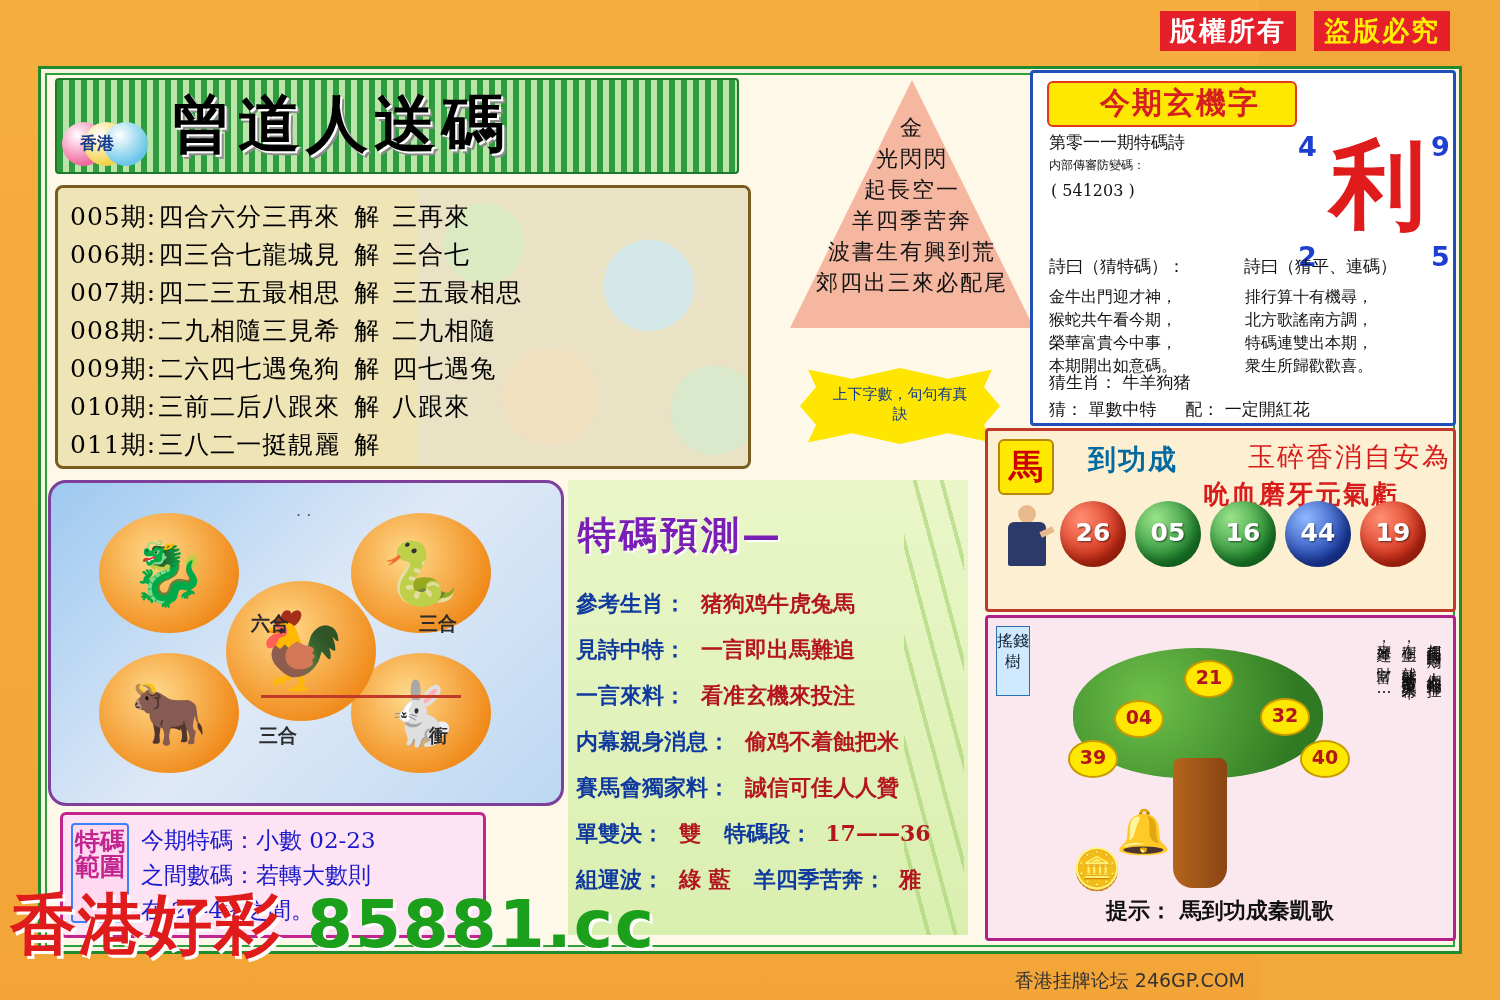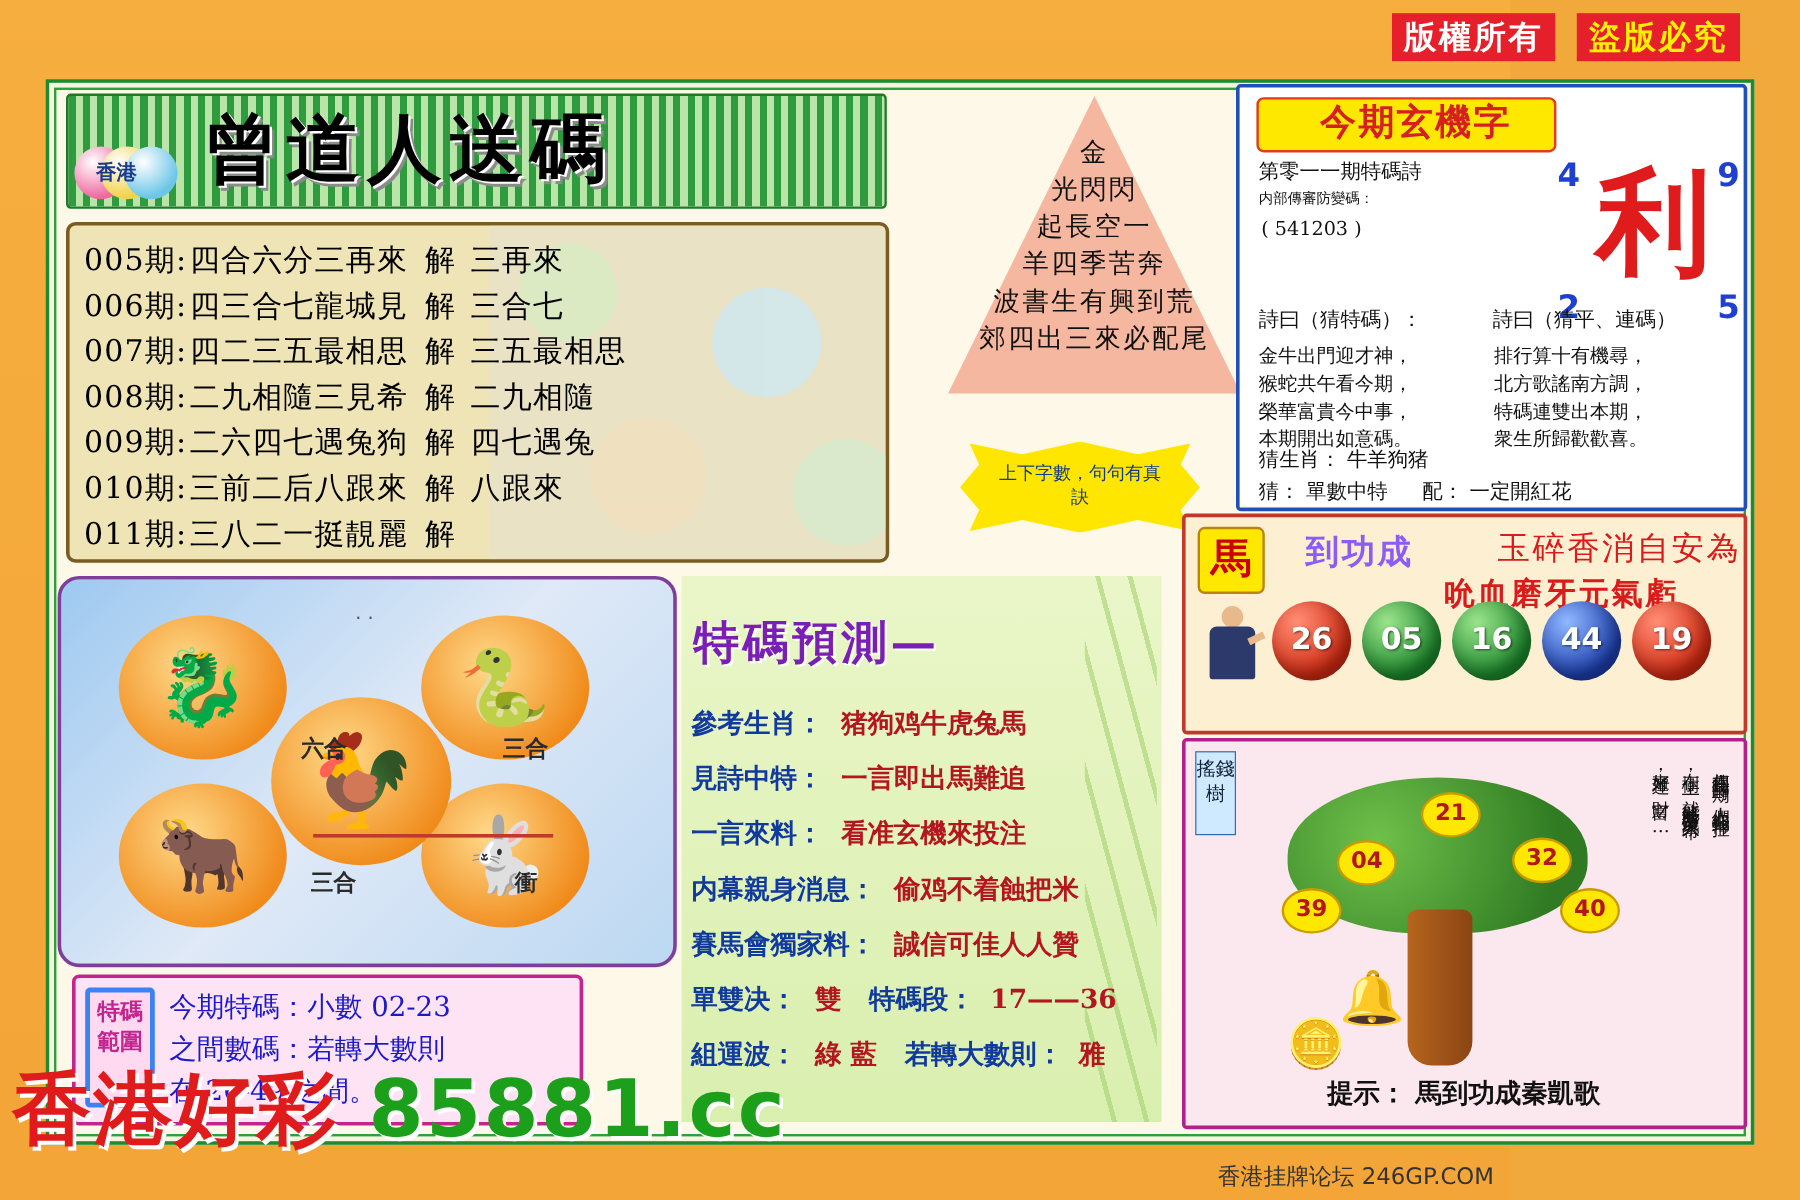--- a/index.html
+++ b/index.html
@@ -61,20 +61,21 @@
   .logo-ball .b3{left:42px;background:radial-gradient(circle at 35% 30%,#fff,#6bc6e8 70%);}
   .logo-ball .lbl{
     position:absolute;left:18px;top:14px;font-size:17px;font-weight:bold;color:#1b3c8c;z-index:5;
     font-family:"DejaVu Sans", sans-serif;
   }
 
   .list-box{
     position:absolute;left:55px;top:185px;width:680px;height:278px;
     background:#efe4b6;border:3px solid #7a5c20;border-radius:8px;
     overflow:hidden;
+    padding-left:10px;
   }
   .list-box .mosaic{
     position:absolute;right:0;top:0;width:330px;height:100%;
     background:
       radial-gradient(circle at 20% 20%, #d9ecc7 0 40px, transparent 41px),
       radial-gradient(circle at 70% 35%, #cfe8f2 0 45px, transparent 46px),
       radial-gradient(circle at 40% 75%, #f0e0c2 0 48px, transparent 49px),
       radial-gradient(circle at 90% 80%, #d6ead0 0 44px, transparent 45px),
       #e8e2c8;
     opacity:.85;
@@ -160,21 +161,21 @@
   .xj-foot .sep{display:inline-block;width:18px;}
   .xj-foot .lbl{color:#111;}
   .xj-foot .val{color:#111;}
 
   
   .ballsbox{
     position:absolute;left:985px;top:428px;width:465px;height:178px;
     background:#fdf0d2;border:3px solid #c0392b;border-radius:4px;
   }
   .bb-title1{
-    position:absolute;left:100px;top:10px;font-size:28px;font-weight:bold;color:#8b5cf6;
+    position:absolute;left:100px;top:10px;font-size:28px;font-weight:bold;color:#0369a1;
     letter-spacing:2px;font-family:"DejaVu Serif",serif;
   }
   .bb-title2{
     position:absolute;left:215px;top:8px;font-size:27px;font-weight:normal;color:#d81b1b;
     letter-spacing:2px;font-family:"DejaVu Serif",serif;margin-left:45px;
   }
   .bb-title3{
     position:absolute;left:215px;top:46px;font-size:26px;font-weight:bold;color:#d81b1b;
     letter-spacing:2px;font-family:"DejaVu Serif",serif;
   }
@@ -232,21 +233,21 @@
   .al1{left:210px;top:212px;width:200px;}
   .dots{position:absolute;left:245px;top:18px;font-size:16px;color:#555;}
 
   
   .tmbox{
     position:absolute;left:60px;top:812px;width:420px;height:120px;
     background:#fde3f3;border:3px solid #c2258f;border-radius:6px;
   }
   .tmbox .tag{
     position:absolute;left:8px;top:8px;width:58px;height:100px;background:#ffd9ef;
-    border:4px solid #3b82f6;border-radius:4px;color:#c2258f;font-size:19px;font-weight:bold;
+    border:2px solid #3b82f6;border-radius:4px;color:#c2258f;font-size:25px;font-weight:bold;
     text-align:center;line-height:25px;padding-top:4px;box-sizing:border-box;
     font-family:"DejaVu Serif",serif;
   }
   .tmbox .lines{position:absolute;left:78px;top:8px;width:330px;}
   .tmbox .lines div{font-size:23px;line-height:35px;color:#1a1acc;font-family:"DejaVu Serif",serif;white-space:nowrap;}
 
   
   .forecast{
     position:absolute;left:568px;top:480px;width:400px;height:455px;
     background:linear-gradient(180deg,#eaf6c8 0%,#d9efaf 100%);
@@ -527,21 +528,21 @@
       </div>
       <div class="fc-row two">
         <span class="fc-k">單雙决：</span>
         <span class="fc-v">雙</span>
         <span class="fc-k2">特碼段：</span>
         <span class="fc-v2">17——36</span>
       </div>
       <div class="fc-row two">
         <span class="fc-k">組運波：</span>
         <span class="fc-v">綠 藍</span>
-        <span class="fc-k2">若轉大數則：</span>
+        <span class="fc-k2">羊四季苦奔：</span>
         <span class="fc-v2">雅</span>
       </div>
     </div>
   </div>
 
   <div class="tree">
     <div class="sidetag">搖錢樹</div>
     <div class="canopy"></div>
     <div class="trunk"></div>
     <div class="tnum tn1">21</div>

